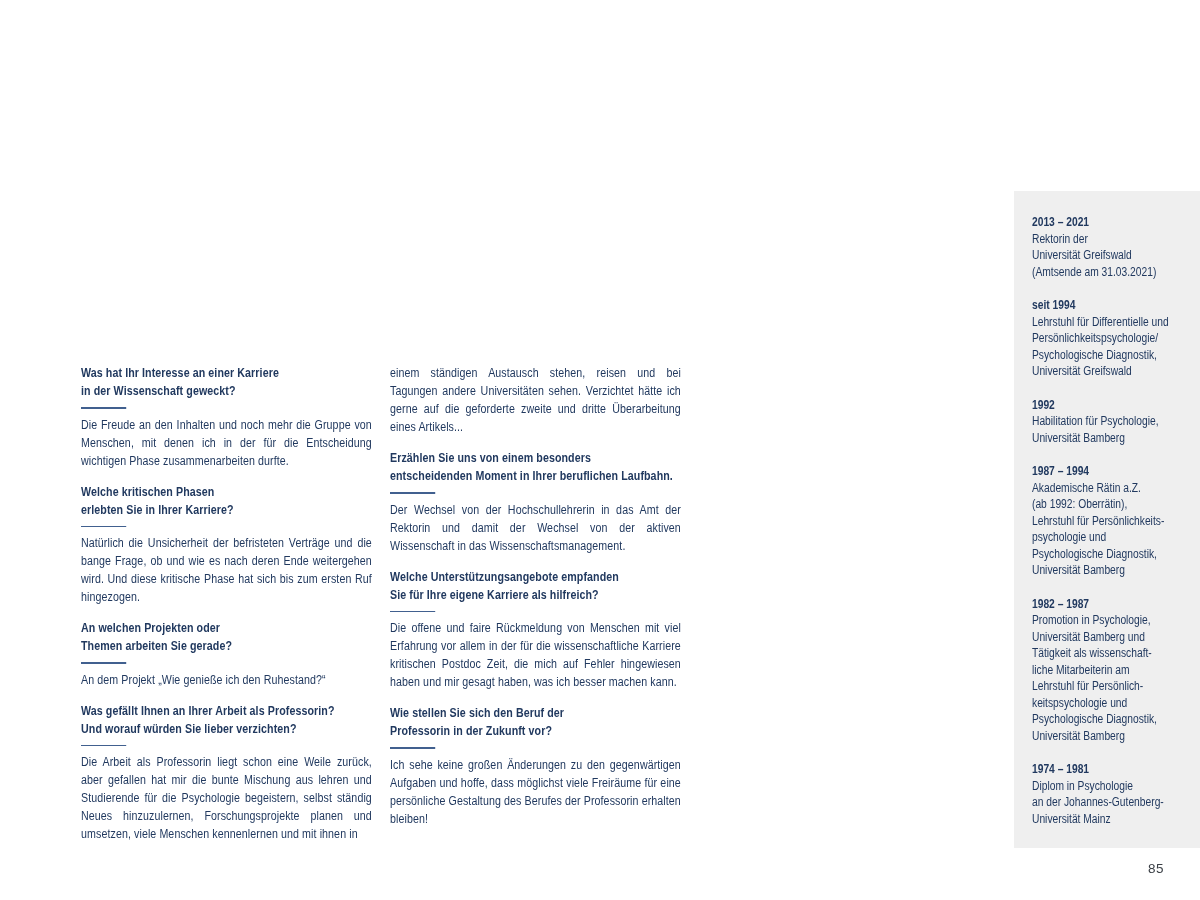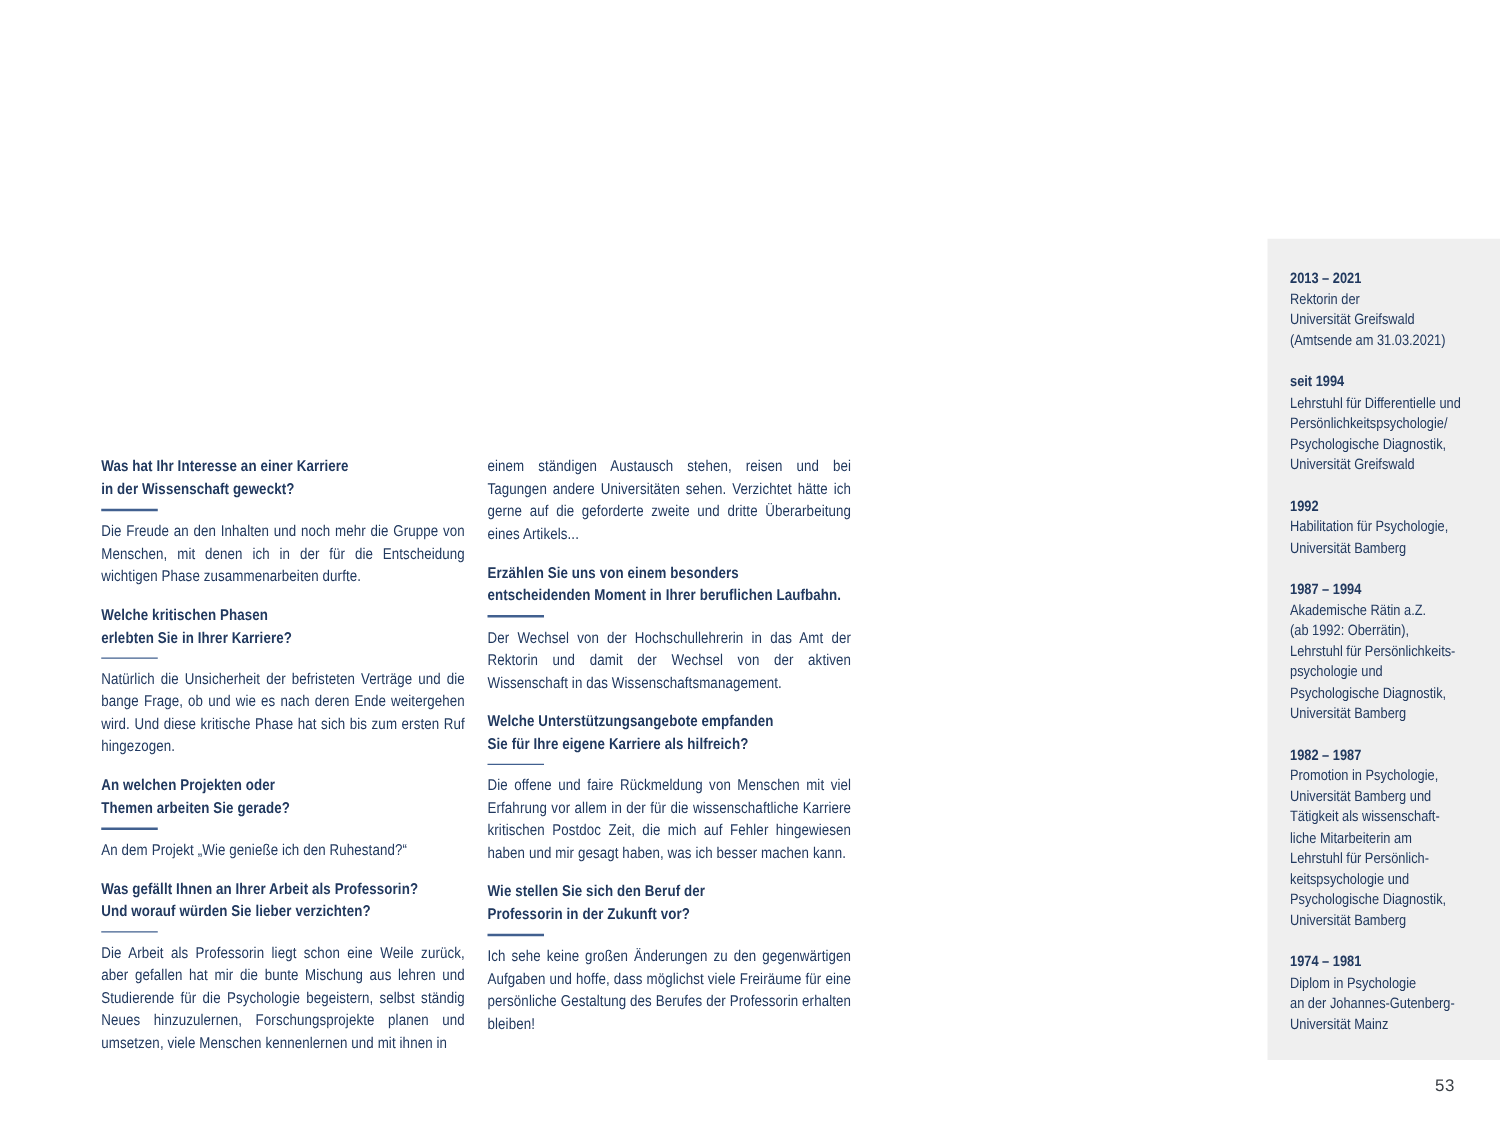--- a/index.html
+++ b/index.html
@@ -169,15 +169,15 @@
         </div>
         <div class="cv-entry">
           <div class="cv-period">1974 – 1981</div>
           <div class="cv-line">Diplom in Psychologie</div>
           <div class="cv-line">an der Johannes-Gutenberg-</div>
           <div class="cv-line">Universität Mainz</div>
         </div>
       </div>
   </aside>
 
-  <div class="folio">53</div>
+  <div class="folio">85</div>
 
 </div>
 
 </body></html>

